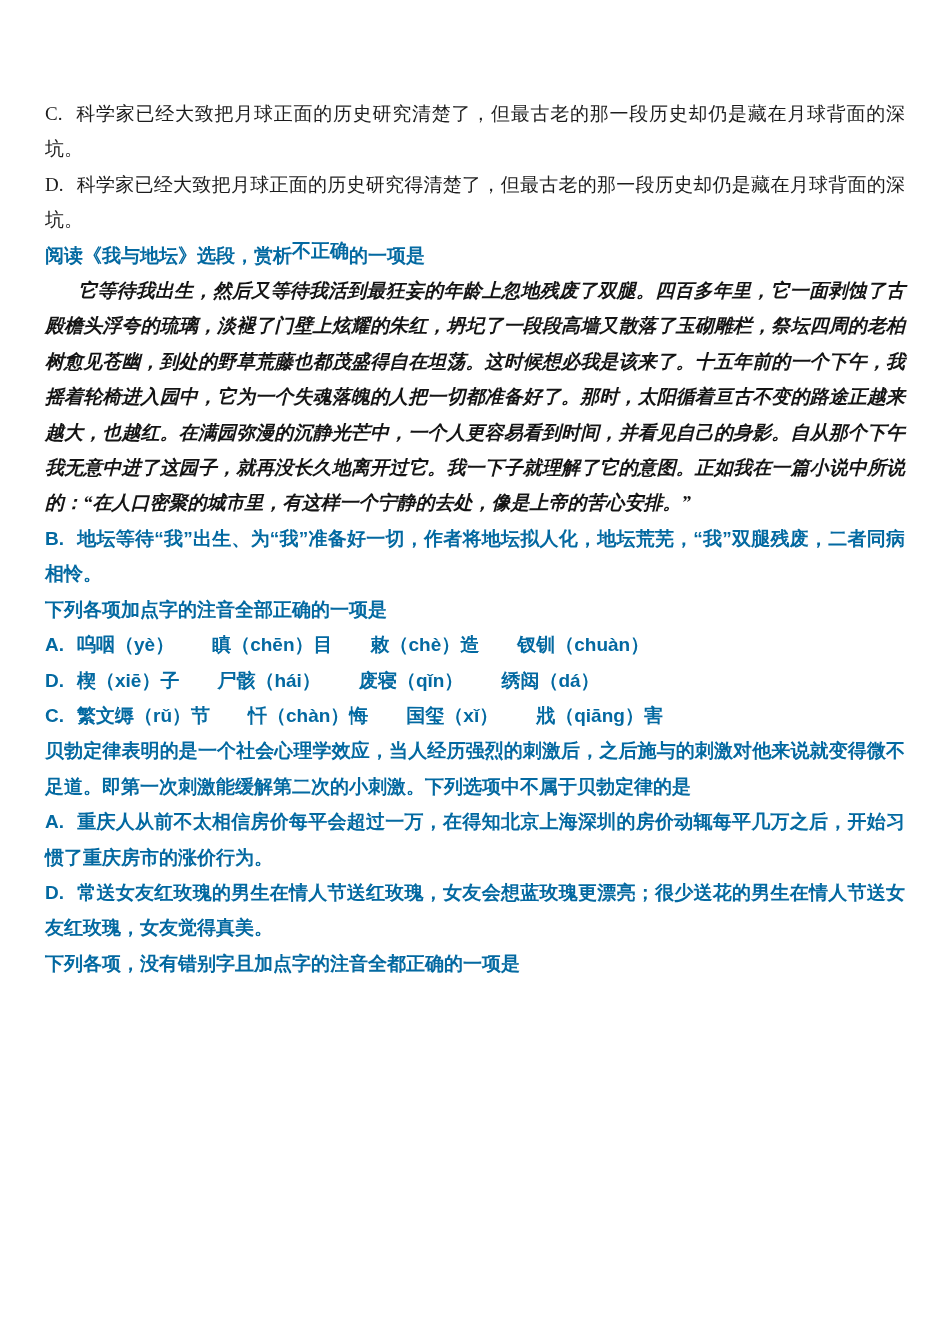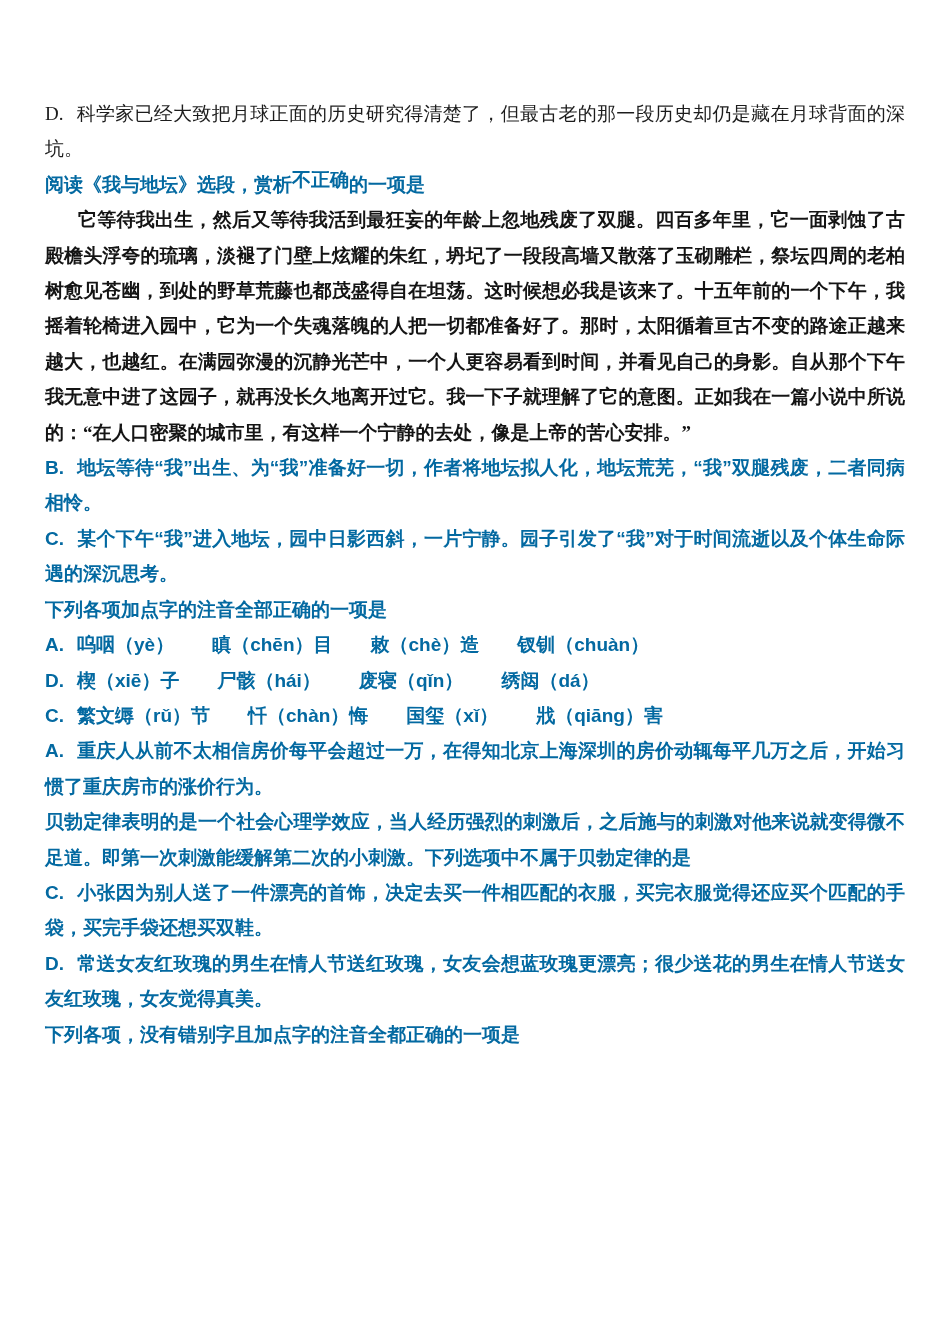--- a/index.html
+++ b/index.html
@@ -37,20 +37,21 @@
   }
   
   .hei {
     font-family: "Liberation Sans", "DejaVu Sans", sans-serif;
     font-weight: 700;
     color: #0369a1;
   }
   
   .passage {
     font-family: "Liberation Serif", "DejaVu Serif", serif;
+    font-style: italic;
     font-weight: 600;
     color: #141414;
     text-indent: 33px;
   }
   .opt-label {
     margin-right: 13px;
   }
   .raised {
     position: relative;
     top: -5px;
@@ -62,33 +63,32 @@
   .pinyin-row .py-item:last-child {
     margin-right: 0;
   }
 </style>
 </head>
 <body>
 
 <div class="page">
   <div class="content">
 
+    <p class="song"><span class="opt-label">C.</span><span>科学家已经大致把月球正面的历史研究清楚了，但最古老的那一段历史却仍是藏在月球背面的深坑。</span></p>
     <p class="song"><span class="opt-label">D.</span><span>科学家已经大致把月球正面的历史研究得清楚了，但最古老的那一段历史却仍是藏在月球背面的深坑。</span></p>
 
     <p class="hei"><span>阅读《我与地坛》选段，赏析</span><span class="raised">不正确</span><span>的一项是</span></p>
     <p class="passage">它等待我出生，然后又等待我活到最狂妄的年龄上忽地残废了双腿。四百多年里，它一面剥蚀了古殿檐头浮夸的琉璃，淡褪了门壁上炫耀的朱红，坍圮了一段段高墙又散落了玉砌雕栏，祭坛四周的老柏树愈见苍幽，到处的野草荒藤也都茂盛得自在坦荡。这时候想必我是该来了。十五年前的一个下午，我摇着轮椅进入园中，它为一个失魂落魄的人把一切都准备好了。那时，太阳循着亘古不变的路途正越来越大，也越红。在满园弥漫的沉静光芒中，一个人更容易看到时间，并看见自己的身影。自从那个下午我无意中进了这园子，就再没长久地离开过它。我一下子就理解了它的意图。正如我在一篇小说中所说的：“在人口密聚的城市里，有这样一个宁静的去处，像是上帝的苦心安排。”</p>
     <p class="hei"><span class="opt-label">B.</span><span>地坛等待“我”出生、为“我”准备好一切，作者将地坛拟人化，地坛荒芜，“我”双腿残废，二者同病相怜。</span></p>
-    <p class="hei"><span class="opt-label">C.</span><span>某个下午“我”进入地坛，园中日影西斜，一片宁静。园子引发了“我”对于时间流逝以及个体生命际遇的深沉思考。</span></p>
 
     <p class="hei">下列各项加点字的注音全部正确的一项是</p>
     <p class="hei pinyin-row"><span class="opt-label">A.</span><span class="py-item">呜咽（yè）</span><span class="py-item">瞋（chēn）目</span><span class="py-item">敕（chè）造</span><span class="py-item">钗钏（chuàn）</span></p>
     <p class="hei pinyin-row"><span class="opt-label">D.</span><span class="py-item">楔（xiē）子</span><span class="py-item">尸骸（hái）</span><span class="py-item">废寝（qǐn）</span><span class="py-item">绣闼（dá）</span></p>
     <p class="hei pinyin-row"><span class="opt-label">C.</span><span class="py-item">繁文缛（rǔ）节</span><span class="py-item">忏（chàn）悔</span><span class="py-item">国玺（xǐ）</span><span class="py-item">戕（qiāng）害</span></p>
 
+    <p class="hei">贝勃定律表明的是一个社会心理学效应，当人经历强烈的刺激后，之后施与的刺激对他来说就变得微不足道。即第一次刺激能缓解第二次的小刺激。下列选项中不属于贝勃定律的是</p>
     <p class="hei"><span class="opt-label">A.</span><span>重庆人从前不太相信房价每平会超过一万，在得知北京上海深圳的房价动辄每平几万之后，开始习惯了重庆房市的涨价行为。</span></p>
-    <p class="hei">贝勃定律表明的是一个社会心理学效应，当人经历强烈的刺激后，之后施与的刺激对他来说就变得微不足道。即第一次刺激能缓解第二次的小刺激。下列选项中不属于贝勃定律的是</p>
-    <p class="hei"><span class="opt-label">C.</span><span>小张因为别人送了一件漂亮的首饰，决定去买一件相匹配的衣服，买完衣服觉得还应买个匹配的手袋，买完手袋还想买双鞋。</span></p>
     <p class="hei"><span class="opt-label">D.</span><span>常送女友红玫瑰的男生在情人节送红玫瑰，女友会想蓝玫瑰更漂亮；很少送花的男生在情人节送女友红玫瑰，女友觉得真美。</span></p>
 
     <p class="hei">下列各项，没有错别字且加点字的注音全都正确的一项是</p>
 
   </div>
 </div>
 
 </body></html>

